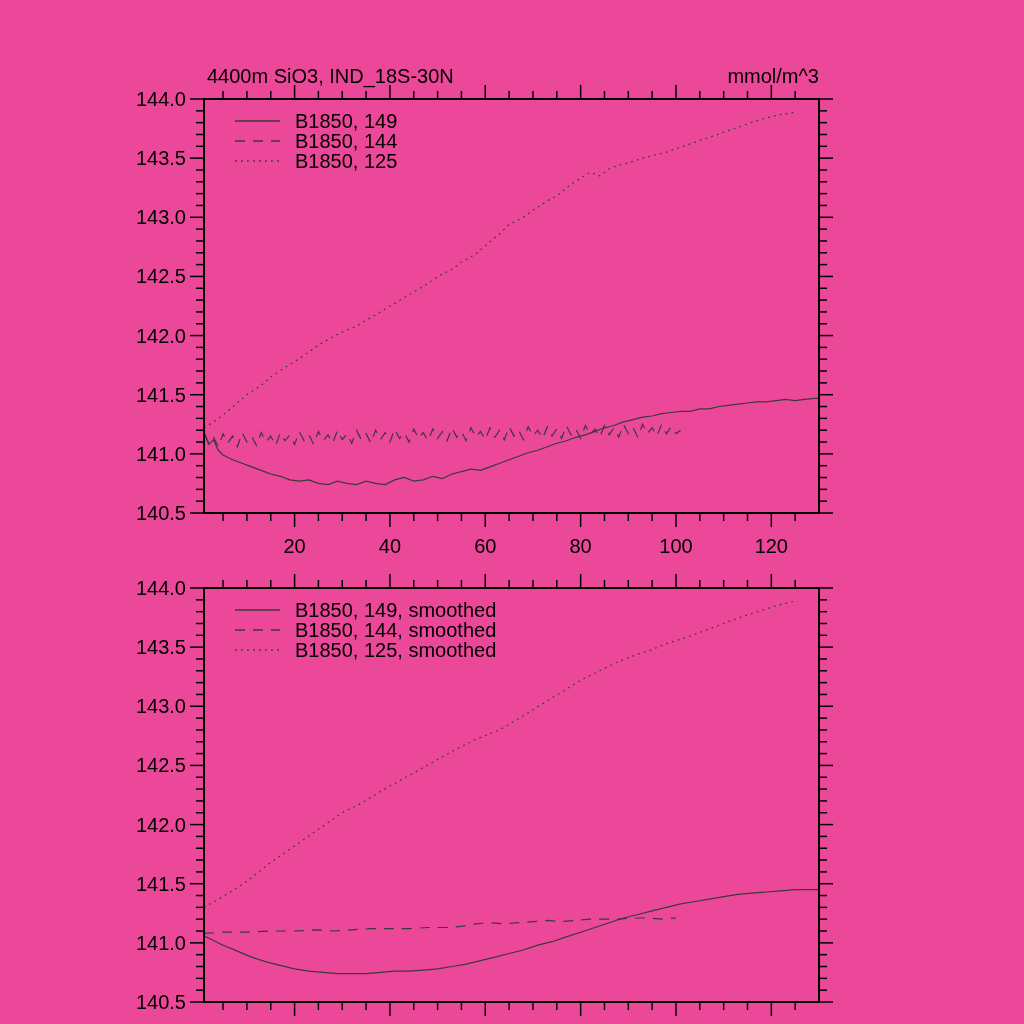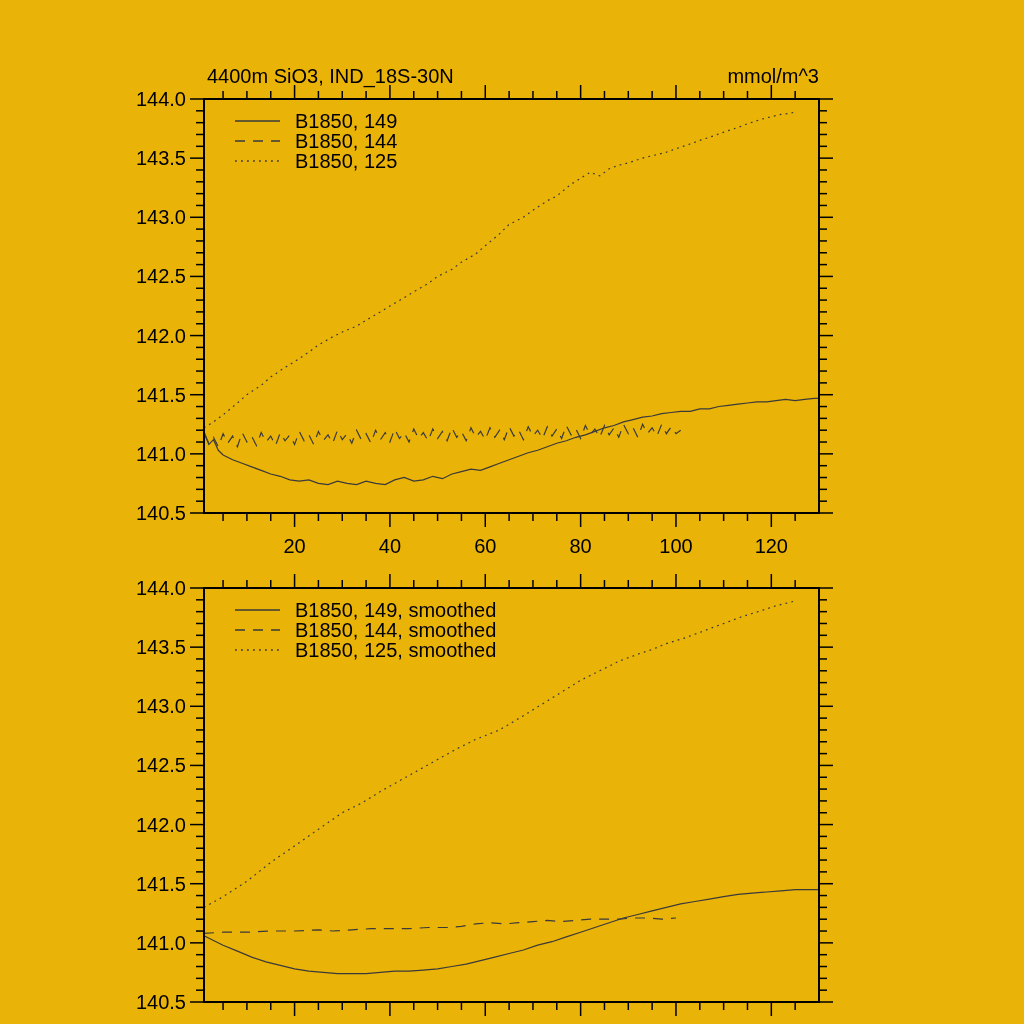--- a/index.html
+++ b/index.html
@@ -1,17 +1,17 @@
 <!DOCTYPE html>
 <html><head>
 <meta charset="utf-8">
 <style>
   html,body{margin:0;padding:0;background:#ffffff;}
   body{font-family:"Liberation Sans", sans-serif;}
-  #figure{position:relative;width:1024px;height:1024px;background:#eab308;overflow:hidden;}
+  #figure{position:relative;width:1024px;height:1024px;background:#ec4899;overflow:hidden;}
   svg{display:block;}
   text{font-family:"Liberation Sans", sans-serif;}
 </style>
 </head>
 <body>
 
 <div id="figure">
   <svg id="chart-canvas" width="1024" height="1024" viewBox="0 0 1024 1024" xmlns="http://www.w3.org/2000/svg">
       <g>
         <text x="207" y="83" text-anchor="start" font-size="20" fill="#000000">4400m SiO3, IND_18S-30N</text>

